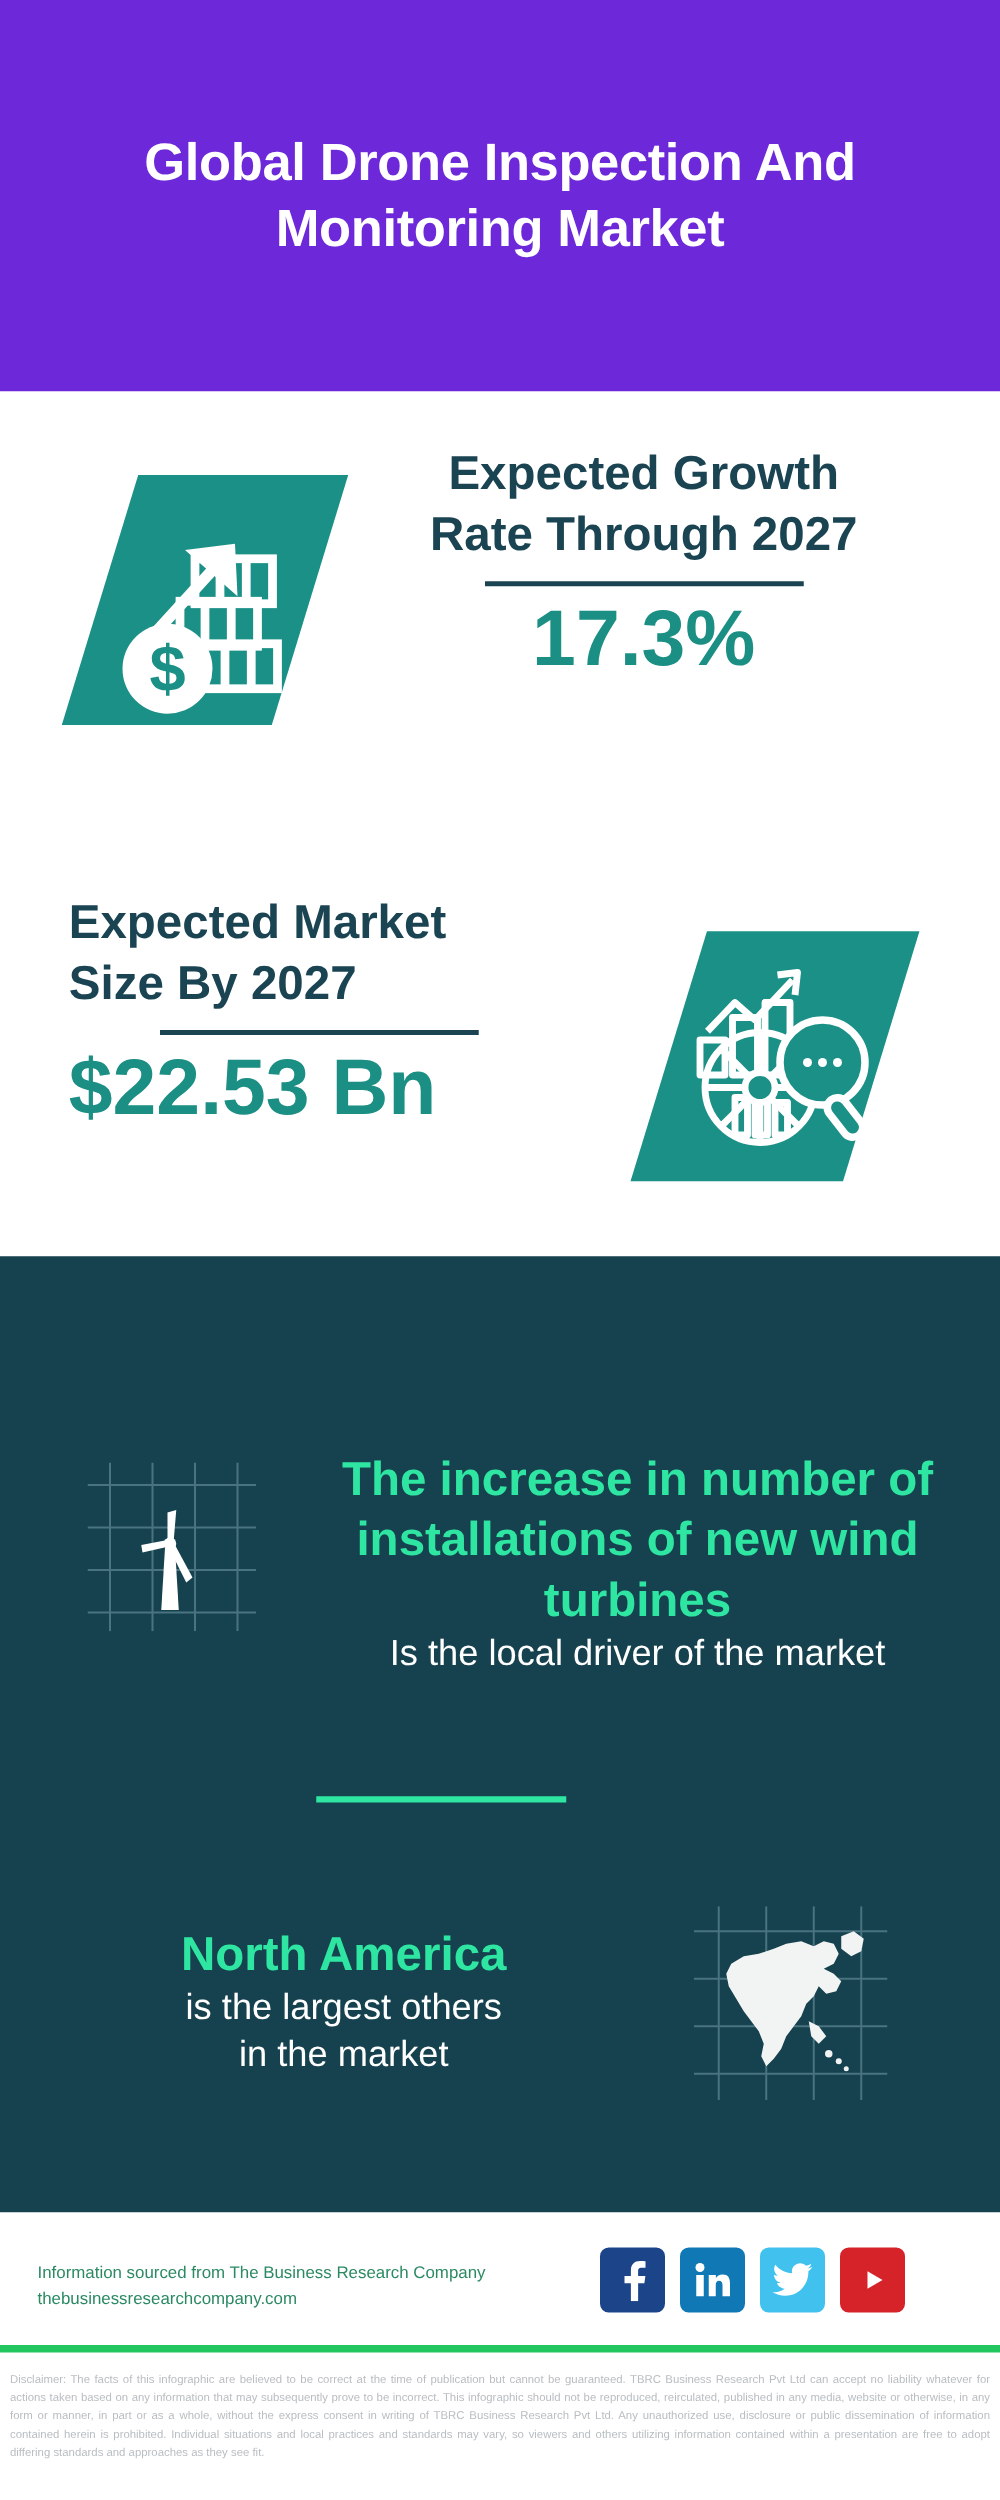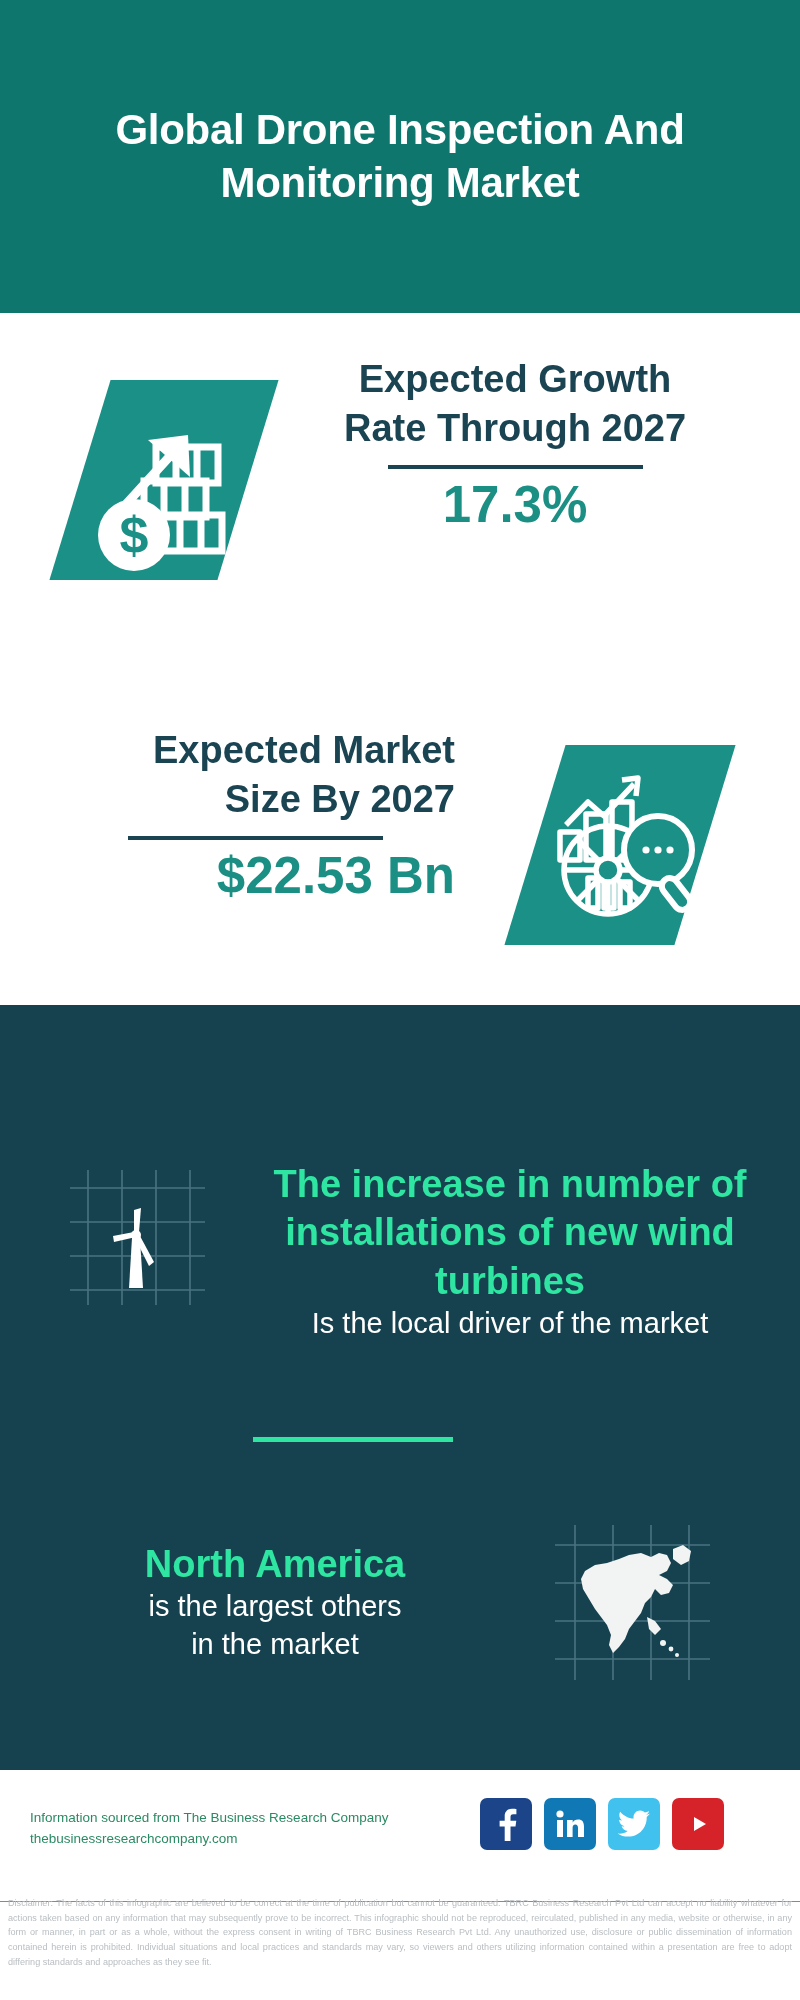--- a/index.html
+++ b/index.html
@@ -6,21 +6,21 @@
   html,body { background:#ffffff; }
   body {
     width:800px; height:2000px; position:relative; overflow:hidden;
     font-family:"Liberation Sans", sans-serif;
     background:#ffffff;
   }
 
   
   .header {
     position:absolute; left:0; top:0; width:800px; height:313px;
-    background:#0f766e;
+    background:#6d28d9;
     display:flex; align-items:center; justify-content:center;
   }
   .header-title {
     color:#ffffff; font-size:42px; font-weight:bold; line-height:1.25;
     text-align:center; letter-spacing:-0.3px; width:700px;
     font-family:"Liberation Sans", sans-serif;
   }
 
   
   .stat1 {
@@ -37,27 +37,27 @@
     position:absolute; left:300px; top:10px; width:430px; text-align:center;
   }
   .stat-label {
     color:#1b4453; font-size:38px; font-weight:bold; line-height:1.28;
     font-family:"Liberation Sans", sans-serif;
   }
   .rule-dark {
     width:255px; height:4px; background:#1b4453; margin:13px auto 0 auto;
   }
   .stat-value {
-    color:#1b8f84; font-size:51px; font-weight:bold; line-height:1.1;
+    color:#1b8f84; font-size:63px; font-weight:bold; line-height:1.1;
     margin-top:8px; font-family:"Liberation Sans", sans-serif;
   }
 
   
   .stat2 { position:absolute; left:0; top:700px; width:800px; height:300px; }
-  .stat2-text { position:absolute; left:55px; top:14px; width:400px; text-align:right;margin-top:12px; }
+  .stat2-text { position:absolute; left:55px; top:14px; width:400px; text-align:left; }
   .para-2 { left:535px; top:45px; width:170px; height:200px; }
   .icon-chart { position:absolute; left:530px; top:50px; width:190px; height:190px; }
 
   
   .dark-panel {
     position:absolute; left:0; top:1005px; width:800px; height:765px;
     background:#164250;
   }
   .skyline { position:absolute; left:0; top:0; width:800px; height:125px; }
 
@@ -78,22 +78,22 @@
     background:#2ee6a1;
   }
 
   
   .region-row { position:absolute; left:0; top:1480px; width:752px; height:250px;padding-left:32px; }
   .region-text { position:absolute; left:40px; top:60px; width:470px; text-align:center; }
   .grid-box-2 { position:absolute; left:555px; top:45px; width:155px; height:155px; }
 
   
   .footer {
-    position:absolute; left:0; top:1770px; width:800px; height:132px;
-    background:#ffffff; border-bottom:1px solid #22c55e;
+    position:absolute; left:0; top:1770px; width:800px; height:112px;
+    background:#ffffff; border-bottom:6px solid #22c55e;
   }
   .footer-src { position:absolute; left:30px; top:38px; width:440px; }
   .footer-line {
     color:#2b8a63; font-size:13.5px; line-height:1.55;
     font-family:"Liberation Sans", sans-serif;
   }
   .socials { position:absolute; left:480px; top:28px; display:flex; gap:12px; }
   .soc {
     width:52px; height:52px; border-radius:7px;
     display:flex; align-items:center; justify-content:center;

